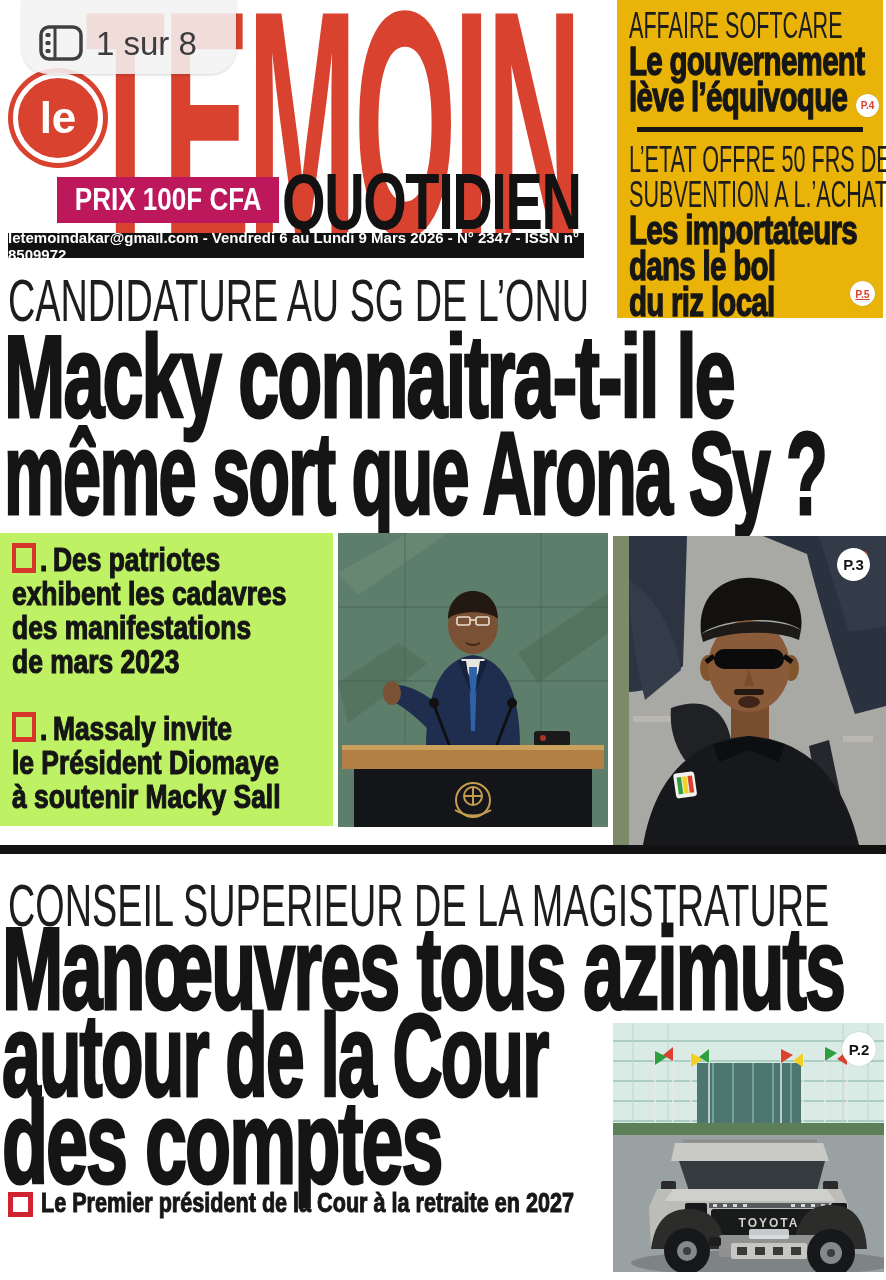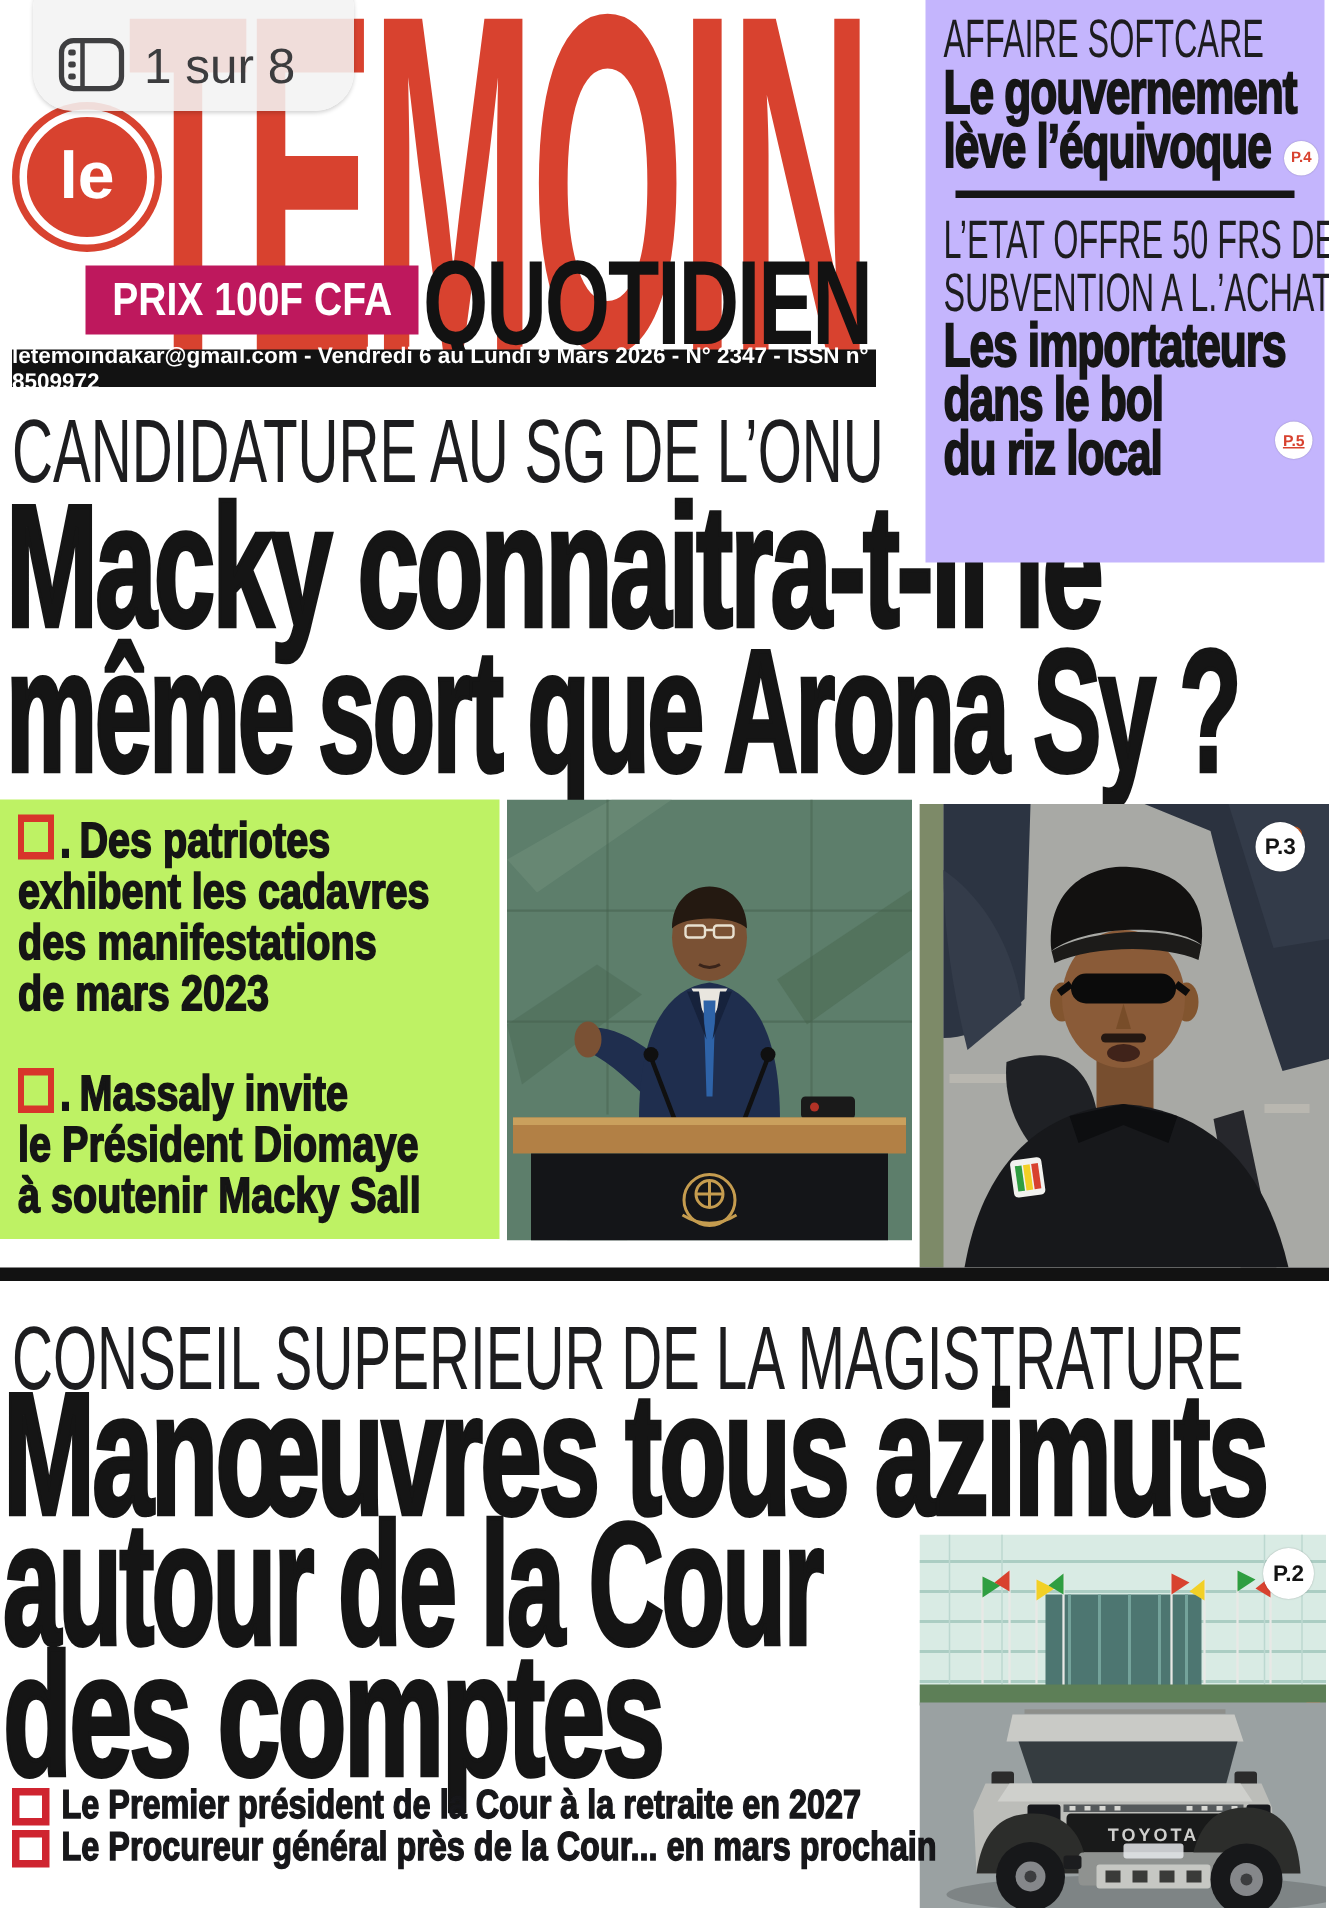--- a/index.html
+++ b/index.html
@@ -41,21 +41,21 @@
     left:282px;top:162px;font-size:80px;line-height:1;font-weight:bold;color:#121212;
     letter-spacing:-2px;transform:scaleX(0.70);z-index:4;
   }
   #info-bar{
     left:8px;top:233px;width:576px;height:25px;background:#121212;color:#fff;
     display:flex;align-items:center;justify-content:center;font-size:15px;font-weight:bold;z-index:4;
   }
 
   
   #right-column{
-    left:617px;top:0;width:266px;height:375px;background:#c4b5fd;
+    left:617px;top:0;width:266px;height:318px;background:#eab308;
     padding:8px 10px 0 12px;box-sizing:border-box;z-index:2;
   }
   .rc-kicker{font-size:36px;line-height:35px;transform:scaleX(0.60);}
   .rc-h{font-size:41px;line-height:36px;transform:scaleX(0.72);letter-spacing:-1px;}
   #rc-divider{width:226px;height:5px;background:#151515;margin:12px 0 10px 8px;}
 
   
   .page-badge{
     background:#fff;border-radius:50%;display:flex;align-items:center;justify-content:center;
     font-weight:bold;z-index:10;box-shadow:0 0 1px rgba(0,0,0,.3);
@@ -343,24 +343,20 @@
         <circle cx="218" cy="230" r="4" fill="#3c3d3f"></circle>
     </svg>
   </div>
   <div id="badge-p2" class="abs page-badge">P.2</div>
 
   <div id="bottom-bullets" class="abs">
     <div class="bbullet">
       <span class="redsq2"></span>
       <span class="btext">Le Premier président de la Cour à la retraite en 2027</span>
     </div>
-    <div class="bbullet">
-      <span class="redsq2"></span>
-      <span class="btext">Le Procureur général près de la Cour... en mars prochain</span>
-    </div>
   </div>
 
   <div id="viewer-pill" class="abs">
     <span style="display:inline-block;line-height:0;">
       <svg width="46" height="38" viewBox="0 0 46 38">
         <rect x="3" y="3" width="40" height="32" rx="8" fill="none" stroke="#3f3f41" stroke-width="3.5"></rect>
         <line x1="17" y1="4" x2="17" y2="34" stroke="#3f3f41" stroke-width="3"></line>
         <rect x="7.5" y="9" width="5" height="4" rx="1.5" fill="#3f3f41"></rect>
         <rect x="7.5" y="17" width="5" height="4" rx="1.5" fill="#3f3f41"></rect>
         <rect x="7.5" y="25" width="5" height="4" rx="1.5" fill="#3f3f41"></rect>

